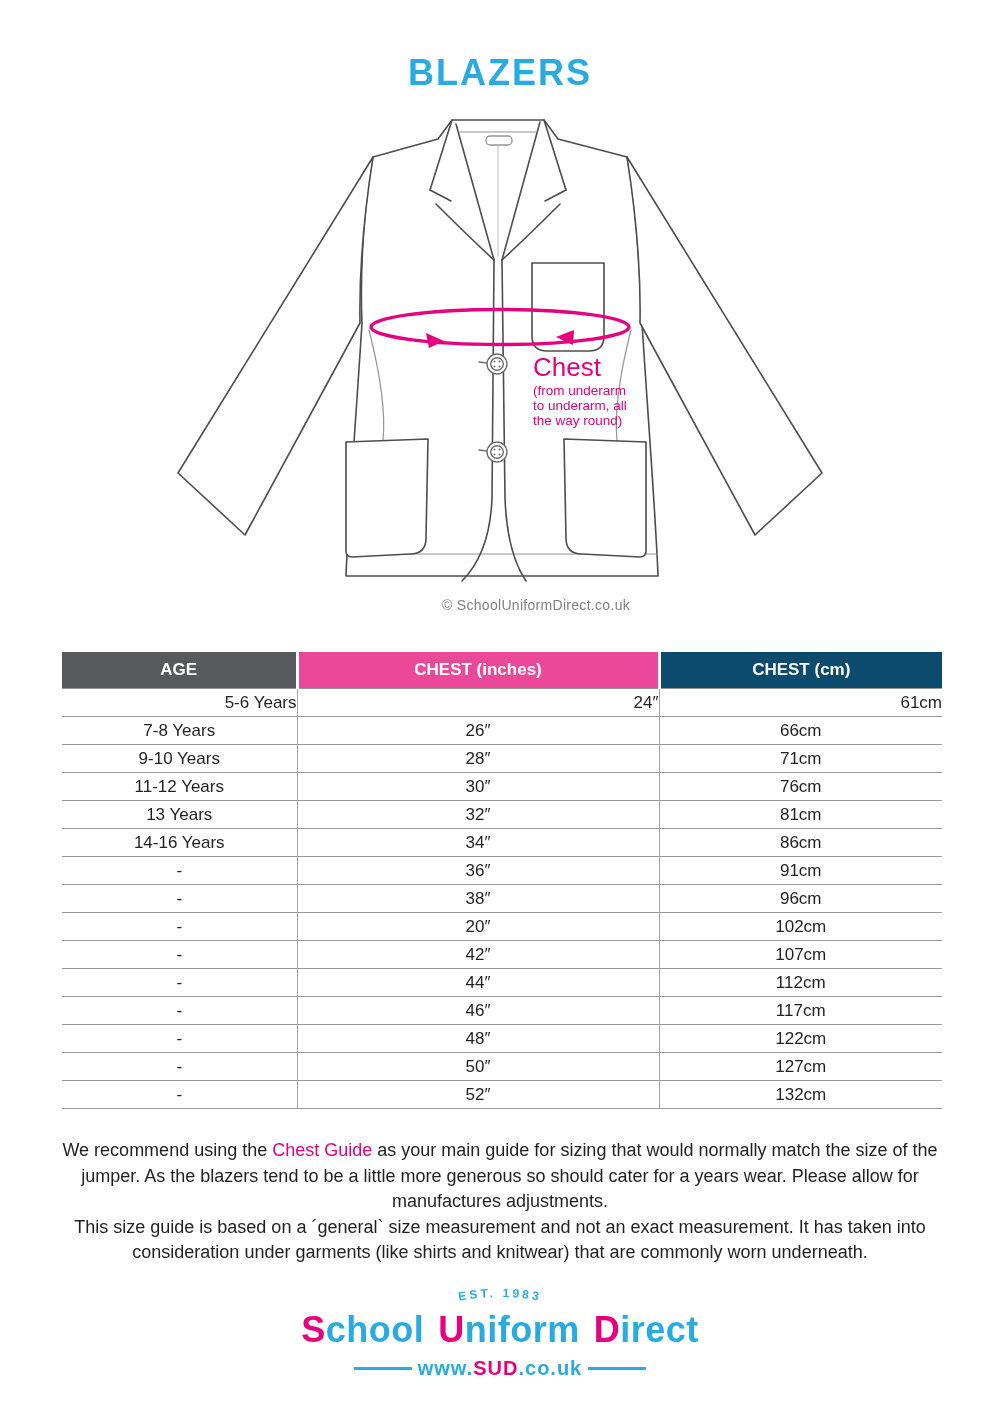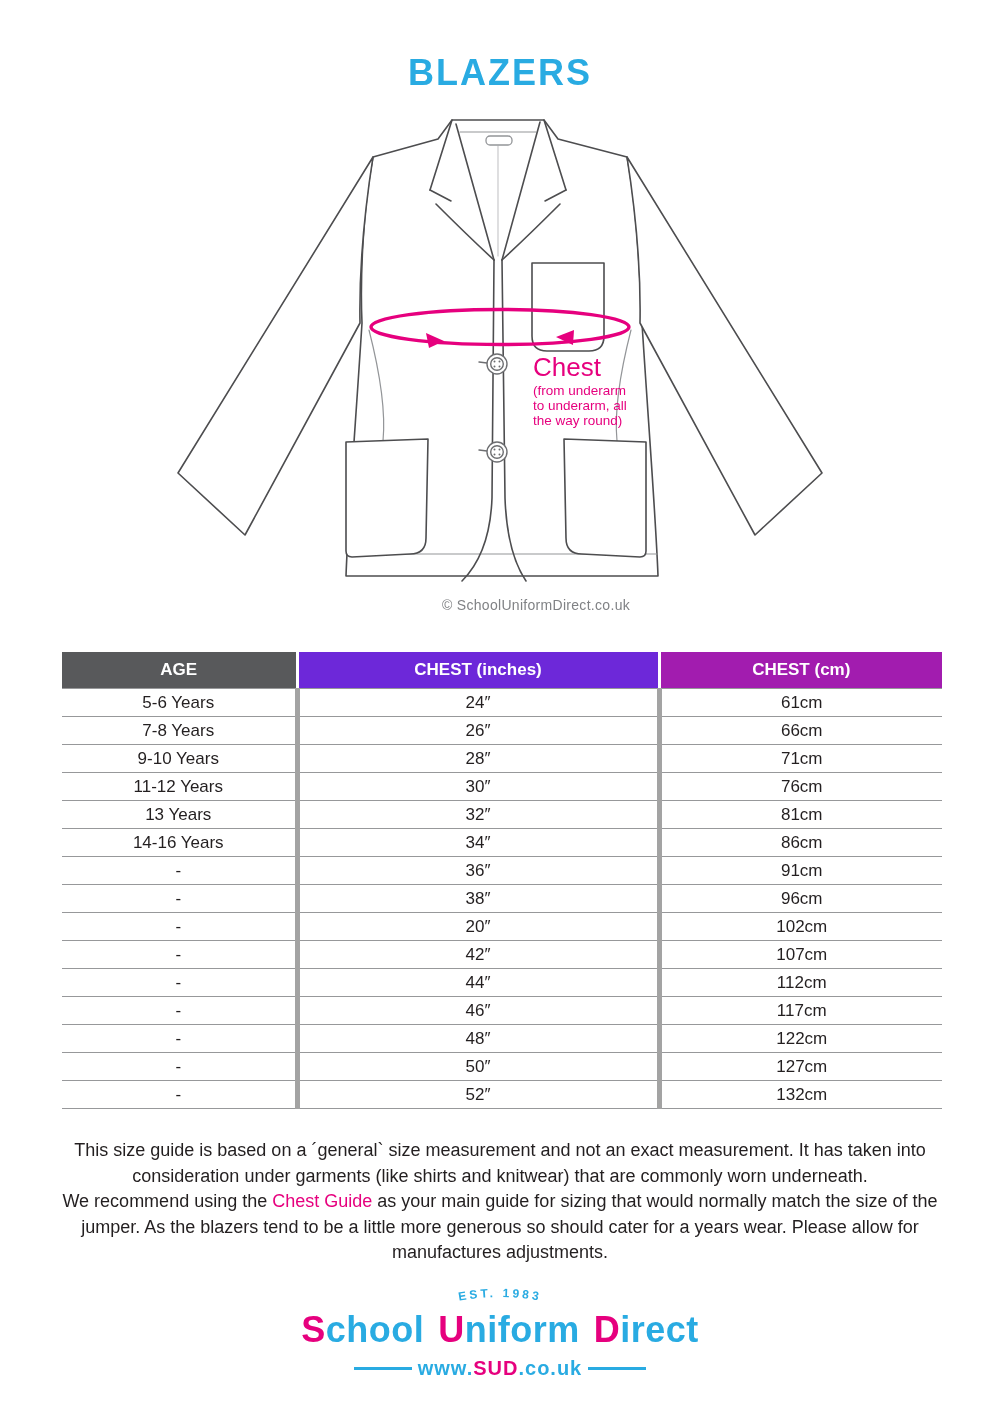--- a/index.html
+++ b/index.html
@@ -11,26 +11,26 @@
 
   .diagram-wrap{position:absolute;top:108px;left:170px;width:660px;height:500px;text-decoration:underline;}
   .copyright{position:absolute;top:597px;left:0;width:100%;text-align:center;
              font-size:14px;color:#808285;letter-spacing:0.3px;padding-left:36px;}
 
   table.size-table{position:absolute;top:652px;left:62px;width:880px;
                    border-collapse:collapse;table-layout:fixed;}
   .size-table th{height:36px;padding:0;font-size:17px;font-weight:bold;color:#ffffff;
                  text-align:center;vertical-align:middle;}
   .size-table th.th-age{background:#58595B;}
-  .size-table th.th-in{background:#6d28d9;border-left:3px solid #ffffff;}
-  .size-table th.th-cm{background:#a21caf;border-left:3px solid #ffffff;}
+  .size-table th.th-in{background:#ec4899;border-left:3px solid #ffffff;}
+  .size-table th.th-cm{background:#0c4a6e;border-left:3px solid #ffffff;}
   .size-table td{height:27px;padding:0;font-size:17px;text-align:center;vertical-align:middle;
                  border-bottom:1px solid #97989A;}
-  .size-table td + td{border-left:5px solid #a3a3a3;}
-  .size-table tbody tr:first-child td{border-top:1px solid #97989A;}
+  .size-table td + td{border-left:1px solid #a3a3a3;}
+  .size-table tbody tr:first-child td{border-top:1px solid #97989A;text-align:right;}
 
   .notes{position:absolute;top:1138px;left:50px;width:900px;text-align:center;
          font-size:18px;line-height:25.6px;color:#231F20;}
   .notes .seg{display:block;}
   .pink-text{color:#E6007E;}
 
   .logo{position:absolute;top:1282px;left:0;width:100%;text-align:center;line-height:1;}
   .logo-est{display:block;margin:0 auto;}
   .logo-main{display:block;font-size:36px;font-weight:bold;letter-spacing:0.5px;margin-top:-2px;}
   .logo-word{display:inline-block;margin:2px 7px;}
@@ -204,22 +204,22 @@
         </tr>
         <tr>
           <td>-</td>
           <td>52″</td>
           <td>132cm</td>
         </tr>
       </tbody>
   </table>
 
   <div class="notes">
+    <span class="seg"><span>We recommend using the </span><span class="pink-text">Chest Guide</span><span> as your main guide for sizing that would normally match the size of the jumper. As the blazers tend to be a little more generous so should cater for a years wear. Please allow for manufactures adjustments.</span></span>
     <span class="seg">This size guide is based on a ´general` size measurement and not an exact measurement. It has taken into consideration under garments (like shirts and knitwear) that are commonly worn underneath.</span>
-    <span class="seg"><span>We recommend using the </span><span class="pink-text">Chest Guide</span><span> as your main guide for sizing that would normally match the size of the jumper. As the blazers tend to be a little more generous so should cater for a years wear. Please allow for manufactures adjustments.</span></span>
   </div>
 
   <div class="logo">
     <svg class="logo-est" width="220" height="30" viewBox="0 0 220 30">
       <defs>
           <path id="estArc" d="M 35,28 Q 110,2 185,28"></path>
         </defs>
       <text font-size="12" font-weight="bold" letter-spacing="3" fill="#29ABE2">
         <textPath href="#estArc" startOffset="50%" text-anchor="middle">EST. 1983</textPath>
       </text>

